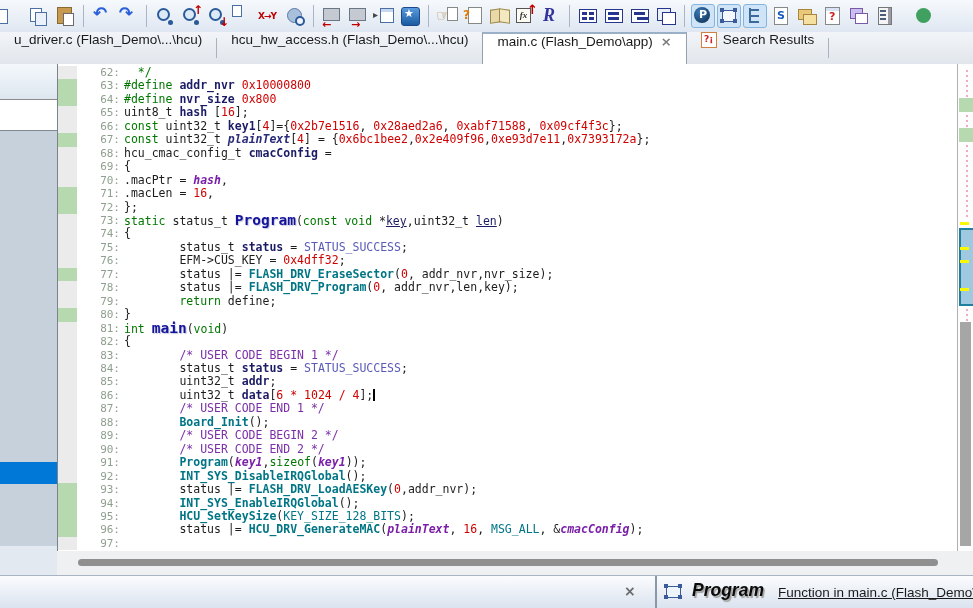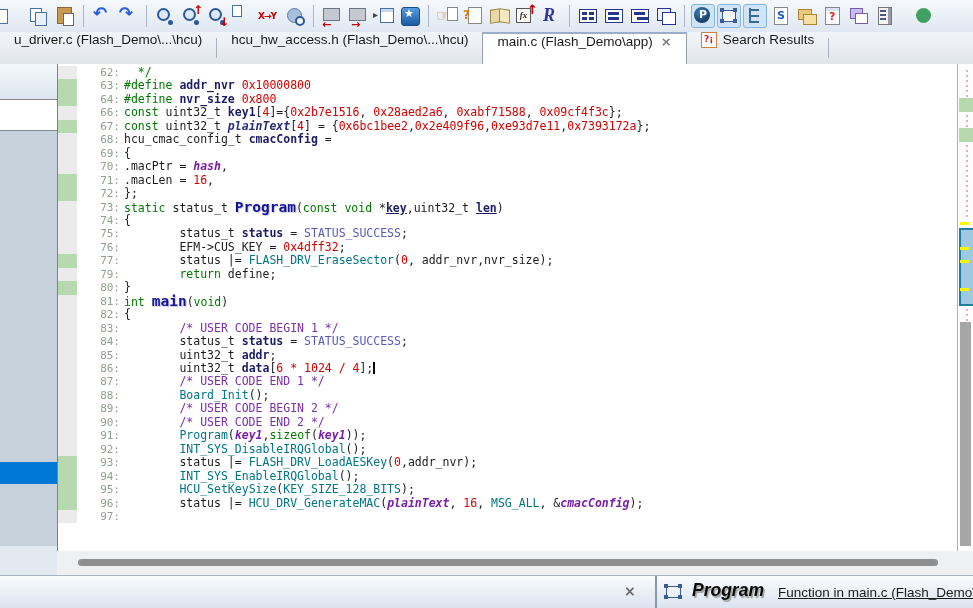--- a/index.html
+++ b/index.html
@@ -107,28 +107,28 @@
     font-family:"DejaVu Sans Mono",monospace;font-size:11.5px;}
   .gut{width:19px;flex:0 0 auto;background:#ebebeb;}
   .gut.chg{background:#b7d9b0;}
   .ln{width:43px;flex:0 0 auto;text-align:right;padding-right:4px;color:#8f9f8f;font-size:11px;}
   .code{flex:1;color:#1c1c1c;overflow:visible;}
   .tk-p{color:#1c1c1c;}
   .tk-k{color:#007800;}
   .tk-kb{color:#007800;font-weight:normal;}
   .tk-n{color:#d00000;}
   .tk-d{color:#1c1c66;font-weight:bold;}
-  .tk-f{color:#007585;font-weight:normal;}
+  .tk-f{color:#007585;font-weight:bold;}
   .tk-c{color:#007585;}
   .tk-e{color:#5a5ab8;}
   .tk-cm{color:#7a2fa8;}
   .tk-cg{color:#007800;}
   .tk-v{color:#7a1fa8;font-weight:bold;font-style:italic;}
   .tk-vd{color:#2a2a7a;font-weight:bold;font-style:italic;}
-  .tk-pa{color:#1c1c66;font-weight:bold;text-decoration:underline;}
+  .tk-pa{color:#1c1c66;font-weight:normal;text-decoration:underline;}
   .tk-fd{color:#14149a;font-weight:bold;font-size:14.5px;text-shadow:1px 1px 1px #c8c8e0;}
   .tk-cur{display:inline-block;width:2px;height:12px;background:#000;vertical-align:-2px;}
 
   .rightstrip{position:absolute;left:957px;top:0;width:16px;height:487px;background:#fdfdfd;
     border-left:1px solid #b0b0b0;overflow:hidden;}
   .rs-pink{position:absolute;left:8px;width:2px;background:repeating-linear-gradient(#f2aac4 0 2px,transparent 2px 5px);}
   .rs-green{position:absolute;left:1px;width:15px;background:#b7d9b0;}
   .rs-teal{position:absolute;left:1px;top:164px;width:12px;height:74px;background:#9fc9e0;border:2px solid #1e7f9e;}
   .rs-yellow{position:absolute;left:2px;width:9px;height:3px;background:#f8f800;}
   .rs-thumb{position:absolute;left:2px;top:258px;width:11px;height:224px;background:#a6a6a6;}
@@ -222,32 +222,34 @@
     <div class="lp-body">
       <div class="lp-sel"></div>
     </div>
     <div class="lp-foot"></div>
   </div>
 
   <div class="editor" id="editor">
       <div class="cl"><span class="gut"></span><span class="ln">62:</span><span class="code"><span class="tk-cg">  */</span></span></div>
       <div class="cl"><span class="gut chg"></span><span class="ln">63:</span><span class="code"><span class="tk-k">#define </span><span class="tk-d">addr_nvr </span><span class="tk-n">0x10000800</span></span></div>
       <div class="cl"><span class="gut chg"></span><span class="ln">64:</span><span class="code"><span class="tk-k">#define </span><span class="tk-d">nvr_size </span><span class="tk-n">0x800</span></span></div>
+      <div class="cl"><span class="gut"></span><span class="ln">65:</span><span class="code"><span class="tk-p">uint8_t </span><span class="tk-d">hash </span><span class="tk-p">[</span><span class="tk-n">16</span><span class="tk-p">];</span></span></div>
       <div class="cl"><span class="gut"></span><span class="ln">66:</span><span class="code"><span class="tk-k">const </span><span class="tk-p">uint32_t </span><span class="tk-d">key1</span><span class="tk-p">[</span><span class="tk-n">4</span><span class="tk-p">]={</span><span class="tk-n">0x2b7e1516</span><span class="tk-p">, </span><span class="tk-n">0x28aed2a6</span><span class="tk-p">, </span><span class="tk-n">0xabf71588</span><span class="tk-p">, </span><span class="tk-n">0x09cf4f3c</span><span class="tk-p">};</span></span></div>
       <div class="cl"><span class="gut chg"></span><span class="ln">67:</span><span class="code"><span class="tk-k">const </span><span class="tk-p">uint32_t </span><span class="tk-vd">plainText</span><span class="tk-p">[</span><span class="tk-n">4</span><span class="tk-p">] = {</span><span class="tk-n">0x6bc1bee2</span><span class="tk-p">,</span><span class="tk-n">0x2e409f96</span><span class="tk-p">,</span><span class="tk-n">0xe93d7e11</span><span class="tk-p">,</span><span class="tk-n">0x7393172a</span><span class="tk-p">};</span></span></div>
       <div class="cl"><span class="gut"></span><span class="ln">68:</span><span class="code"><span class="tk-p">hcu_cmac_config_t </span><span class="tk-d">cmacConfig</span><span class="tk-p"> =</span></span></div>
       <div class="cl"><span class="gut"></span><span class="ln">69:</span><span class="code"><span class="tk-p">{</span></span></div>
       <div class="cl"><span class="gut"></span><span class="ln">70:</span><span class="code"><span class="tk-p">.macPtr = </span><span class="tk-v">hash</span><span class="tk-p">,</span></span></div>
       <div class="cl"><span class="gut chg"></span><span class="ln">71:</span><span class="code"><span class="tk-p">.macLen = </span><span class="tk-n">16</span><span class="tk-p">,</span></span></div>
       <div class="cl"><span class="gut chg"></span><span class="ln">72:</span><span class="code"><span class="tk-p">};</span></span></div>
       <div class="cl"><span class="gut"></span><span class="ln">73:</span><span class="code"><span class="tk-k">static </span><span class="tk-p">status_t </span><span class="tk-fd">Program</span><span class="tk-p">(</span><span class="tk-k">const </span><span class="tk-k">void </span><span class="tk-p">*</span><span class="tk-pa">key</span><span class="tk-p">,</span><span class="tk-p">uint32_t </span><span class="tk-pa">len</span><span class="tk-p">)</span></span></div>
       <div class="cl"><span class="gut"></span><span class="ln">74:</span><span class="code"><span class="tk-p">{</span></span></div>
       <div class="cl"><span class="gut"></span><span class="ln">75:</span><span class="code"><span class="tk-p">        status_t </span><span class="tk-d">status</span><span class="tk-p"> = </span><span class="tk-e">STATUS_SUCCESS</span><span class="tk-p">;</span></span></div>
       <div class="cl"><span class="gut"></span><span class="ln">76:</span><span class="code"><span class="tk-p">        EFM-&gt;CUS_KEY = </span><span class="tk-n">0x4dff32</span><span class="tk-p">;</span></span></div>
       <div class="cl"><span class="gut chg"></span><span class="ln">77:</span><span class="code"><span class="tk-p">        status |= </span><span class="tk-f">FLASH_DRV_EraseSector</span><span class="tk-p">(</span><span class="tk-n">0</span><span class="tk-p">, addr_nvr,nvr_size);</span></span></div>
+      <div class="cl"><span class="gut"></span><span class="ln">78:</span><span class="code"><span class="tk-p">        status |= </span><span class="tk-f">FLASH_DRV_Program</span><span class="tk-p">(</span><span class="tk-n">0</span><span class="tk-p">, addr_nvr,len,key);</span></span></div>
       <div class="cl"><span class="gut"></span><span class="ln">79:</span><span class="code"><span class="tk-p">        </span><span class="tk-kb">return </span><span class="tk-p">define;</span></span></div>
       <div class="cl"><span class="gut chg"></span><span class="ln">80:</span><span class="code"><span class="tk-p">}</span></span></div>
       <div class="cl"><span class="gut"></span><span class="ln">81:</span><span class="code"><span class="tk-k">int </span><span class="tk-fd">main</span><span class="tk-p">(</span><span class="tk-k">void</span><span class="tk-p">)</span></span></div>
       <div class="cl"><span class="gut"></span><span class="ln">82:</span><span class="code"><span class="tk-p">{</span></span></div>
       <div class="cl"><span class="gut"></span><span class="ln">83:</span><span class="code"><span class="tk-cm">        /* USER CODE BEGIN 1 */</span></span></div>
       <div class="cl"><span class="gut"></span><span class="ln">84:</span><span class="code"><span class="tk-p">        status_t </span><span class="tk-d">status</span><span class="tk-p"> = </span><span class="tk-e">STATUS_SUCCESS</span><span class="tk-p">;</span></span></div>
       <div class="cl"><span class="gut"></span><span class="ln">85:</span><span class="code"><span class="tk-p">        uint32_t </span><span class="tk-d">addr</span><span class="tk-p">;</span></span></div>
       <div class="cl"><span class="gut"></span><span class="ln">86:</span><span class="code"><span class="tk-p">        uint32_t </span><span class="tk-d">data</span><span class="tk-p">[</span><span class="tk-n">6 * 1024 / 4</span><span class="tk-p">];</span><span class="tk-cur"></span></span></div>
       <div class="cl"><span class="gut"></span><span class="ln">87:</span><span class="code"><span class="tk-cm">        /* USER CODE END 1 */</span></span></div>
       <div class="cl"><span class="gut"></span><span class="ln">88:</span><span class="code"><span class="tk-p">        </span><span class="tk-f">Board_Init</span><span class="tk-p">();</span></span></div>

